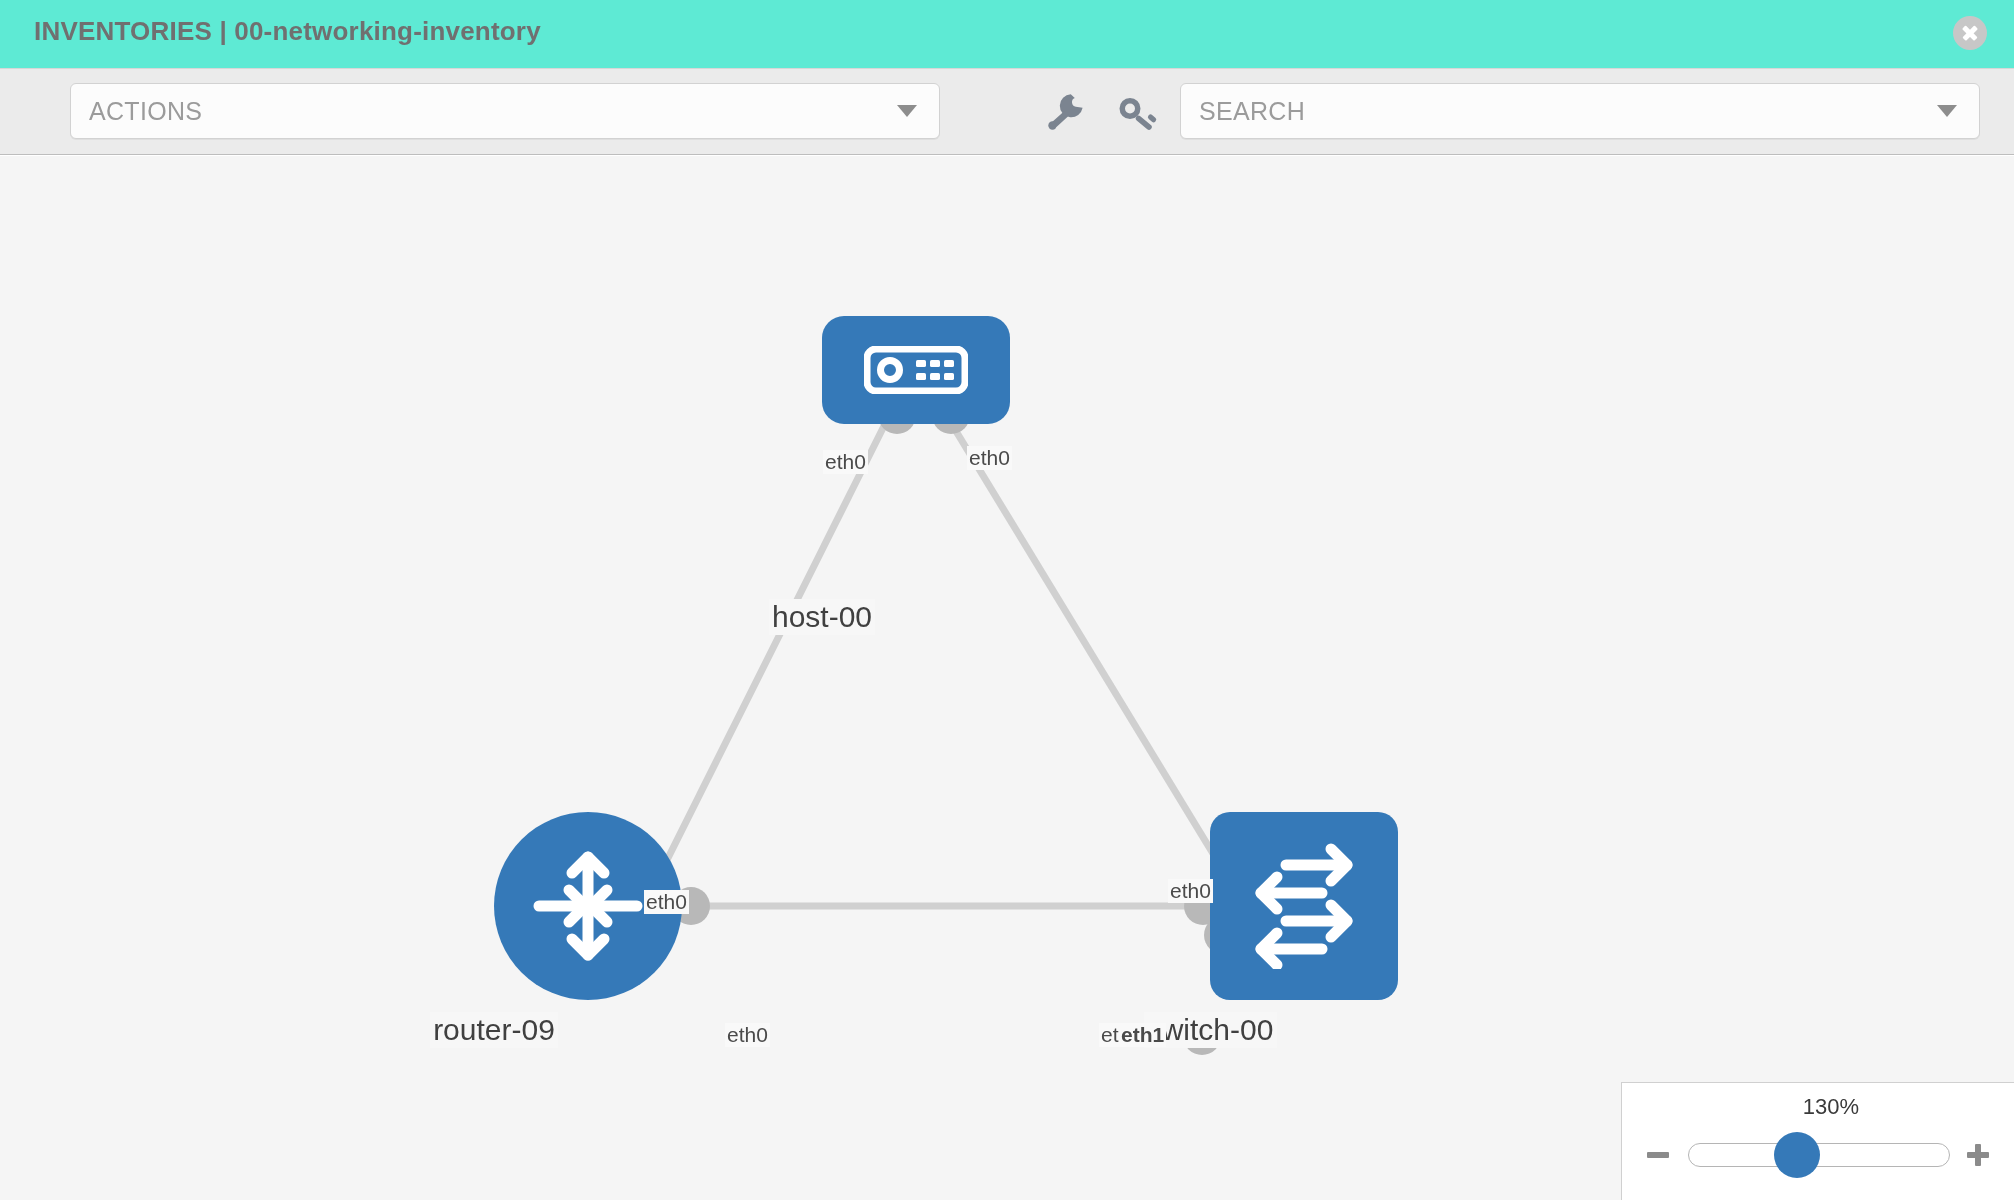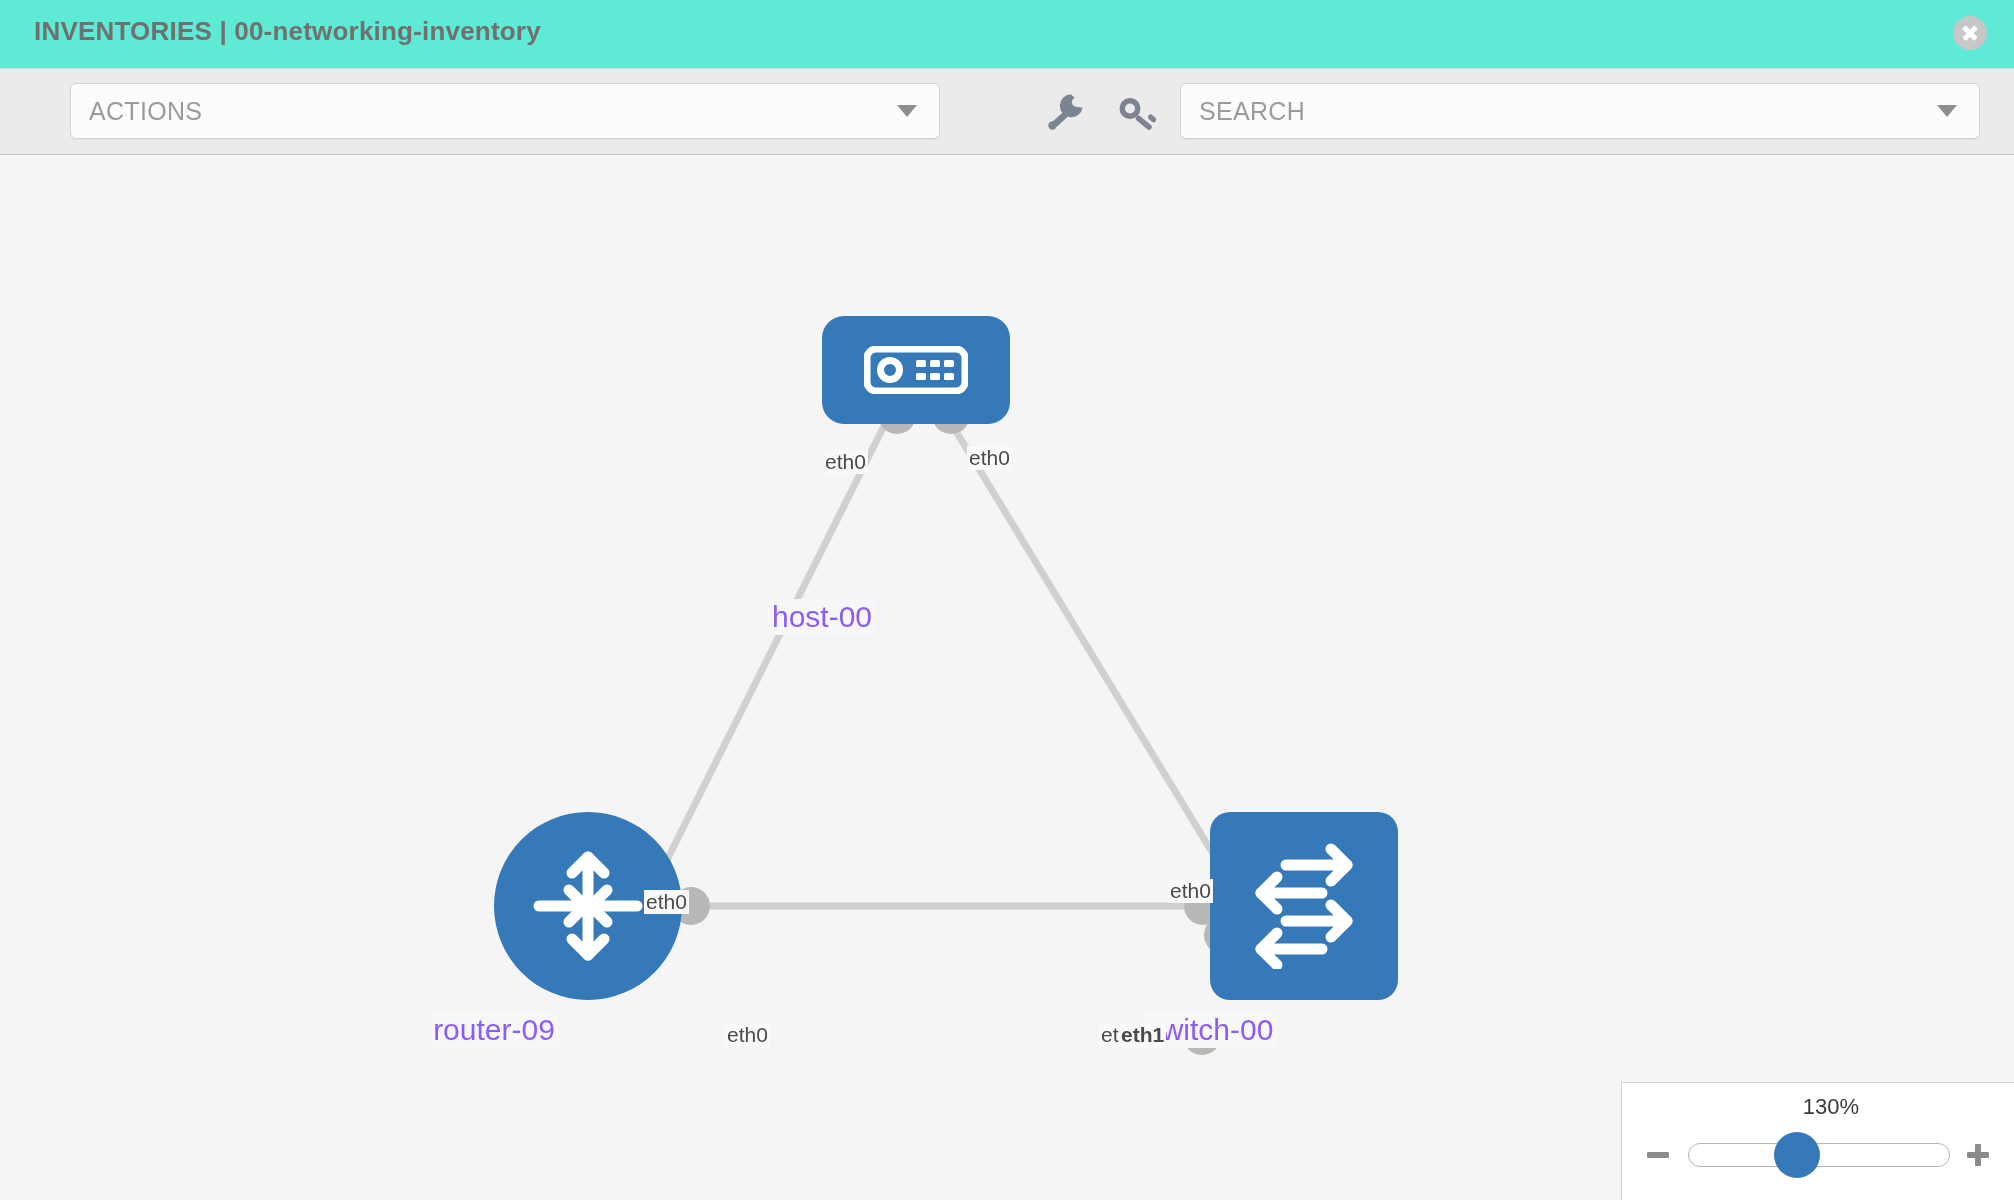--- a/index.html
+++ b/index.html
@@ -162,21 +162,21 @@
     left: 50%; top: 50%;
     transform: translate(-50%,-50%);
   }
 
   .node-label {
     position: absolute;
     left: 50%;
     transform: translateX(-50%);
     white-space: nowrap;
     font-size: 30px;
-    color: #8b5cf6;
+    color: #404040;
     background: #f7f7f7;
     padding: 1px 3px;
     text-align: right;
   }
   .node-host   .node-label { top: 283px; }
   .node-router .node-label { top: 200px; }
   .node-switch .node-label { top: 200px; }
 
   
   .endpoint {

